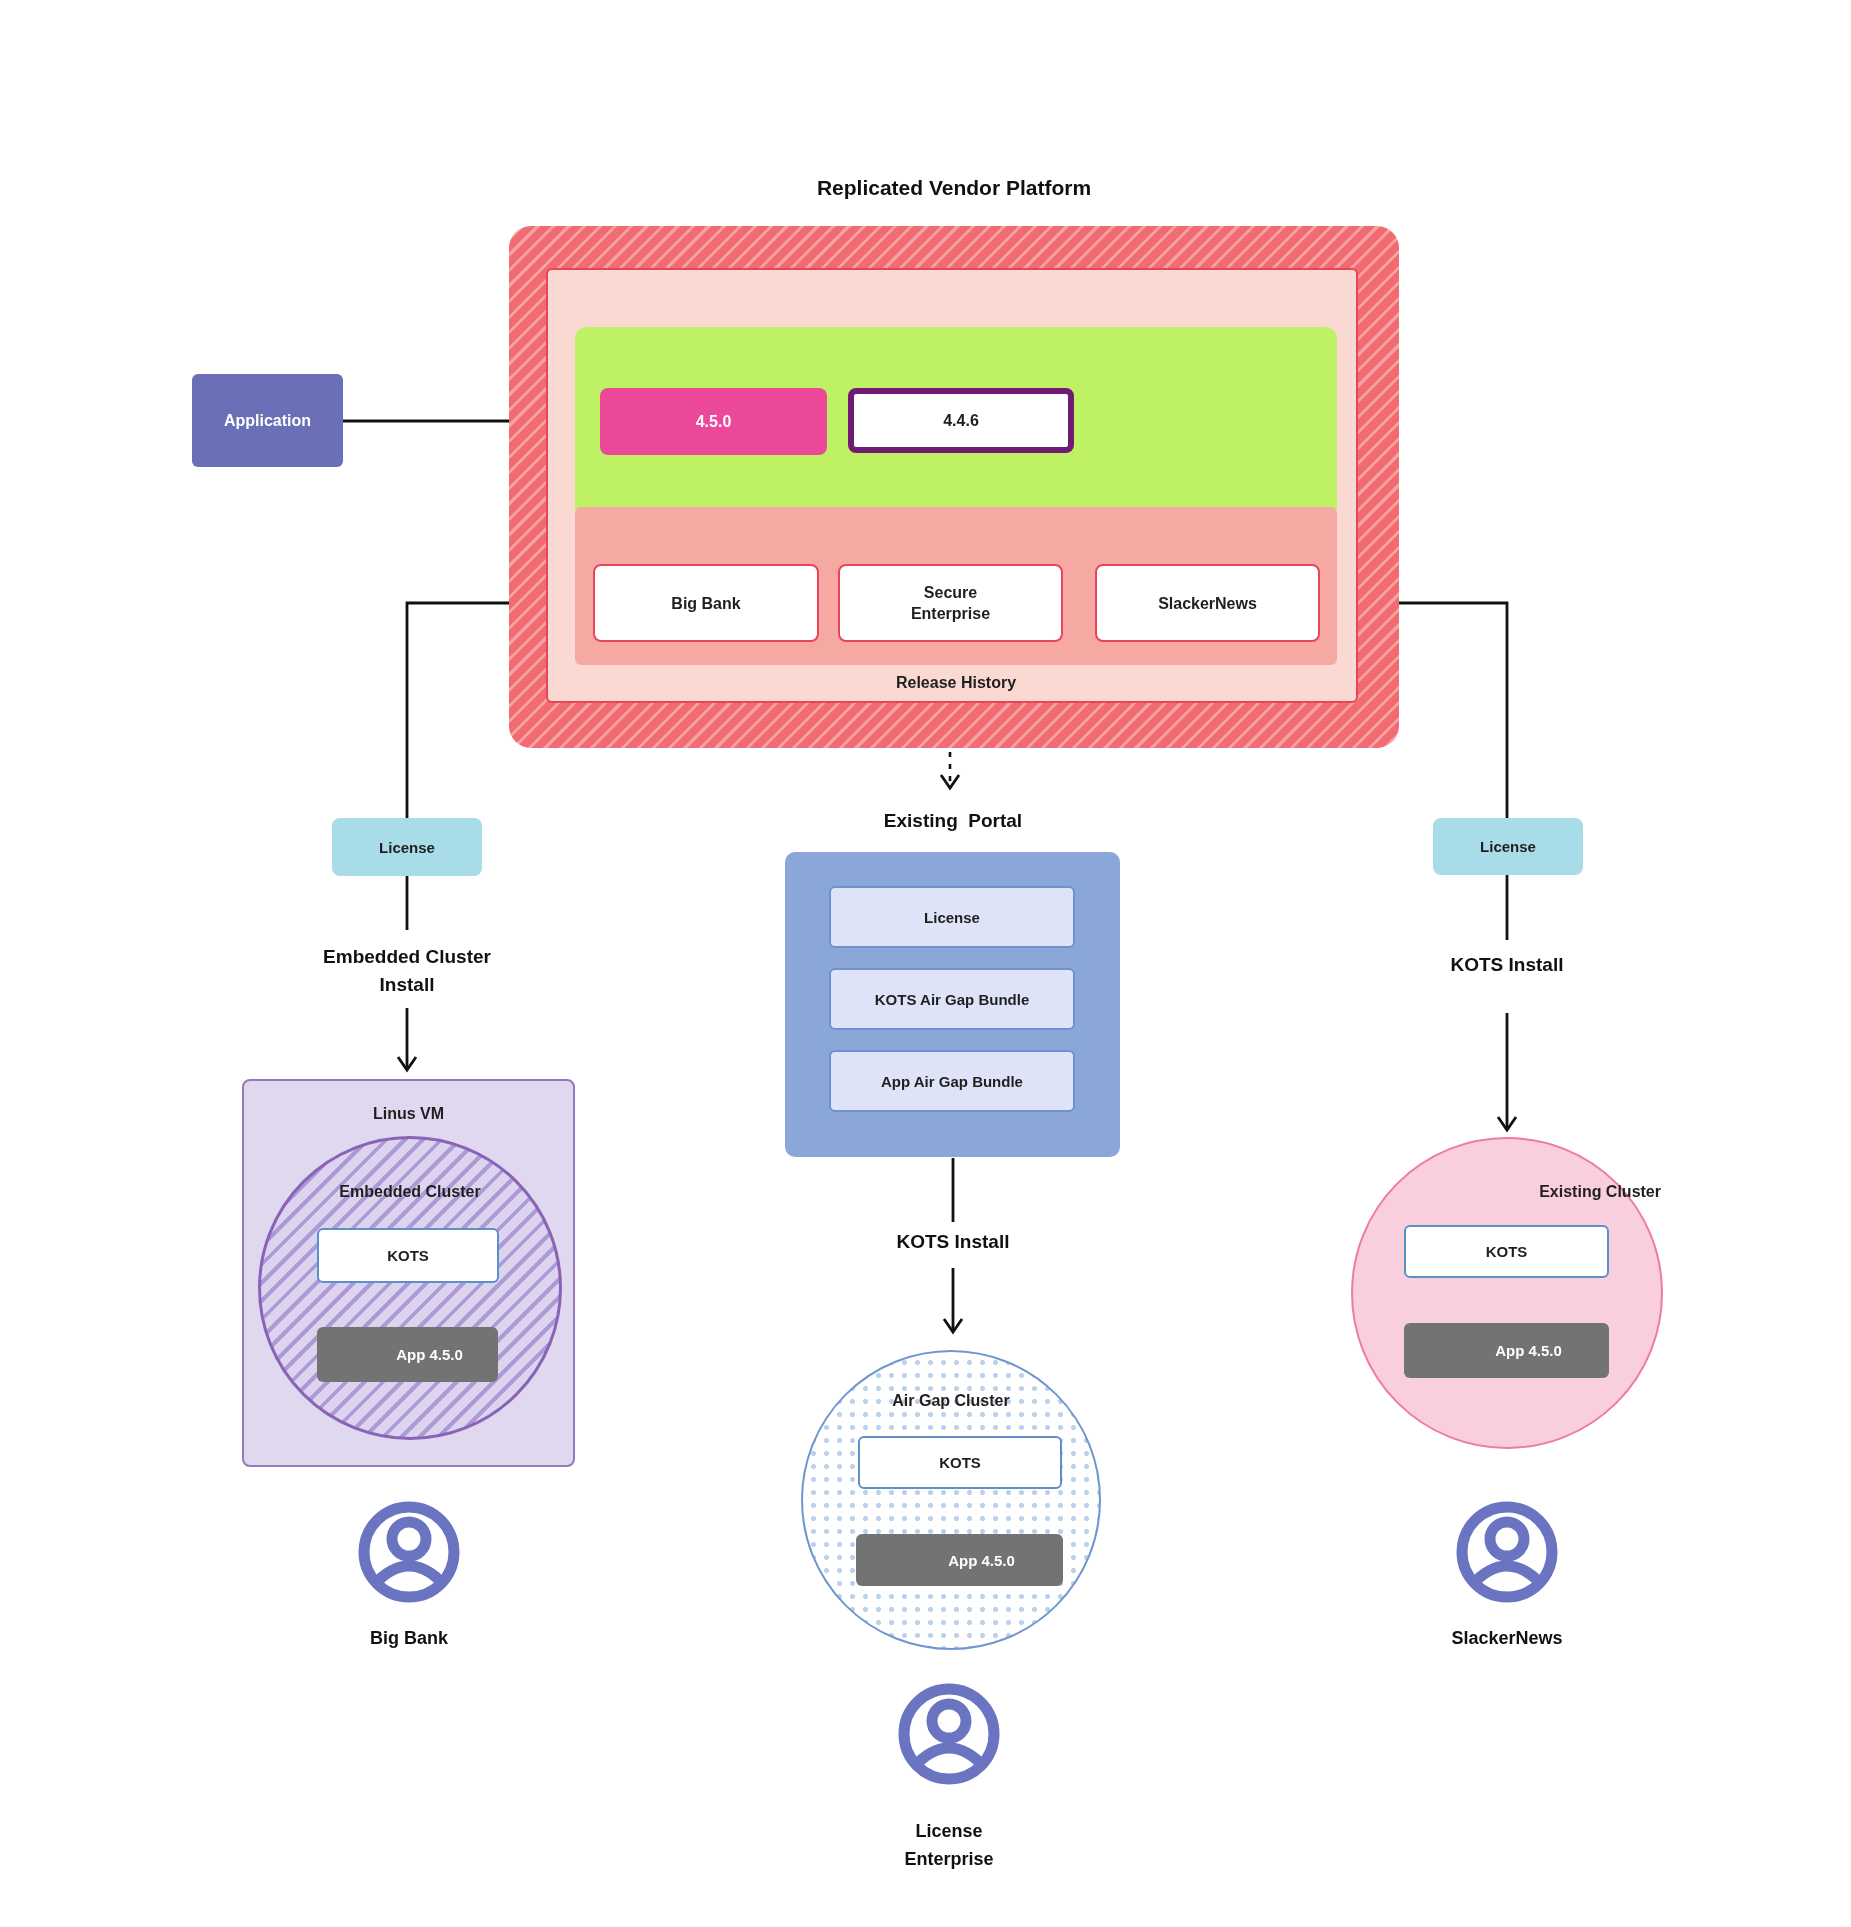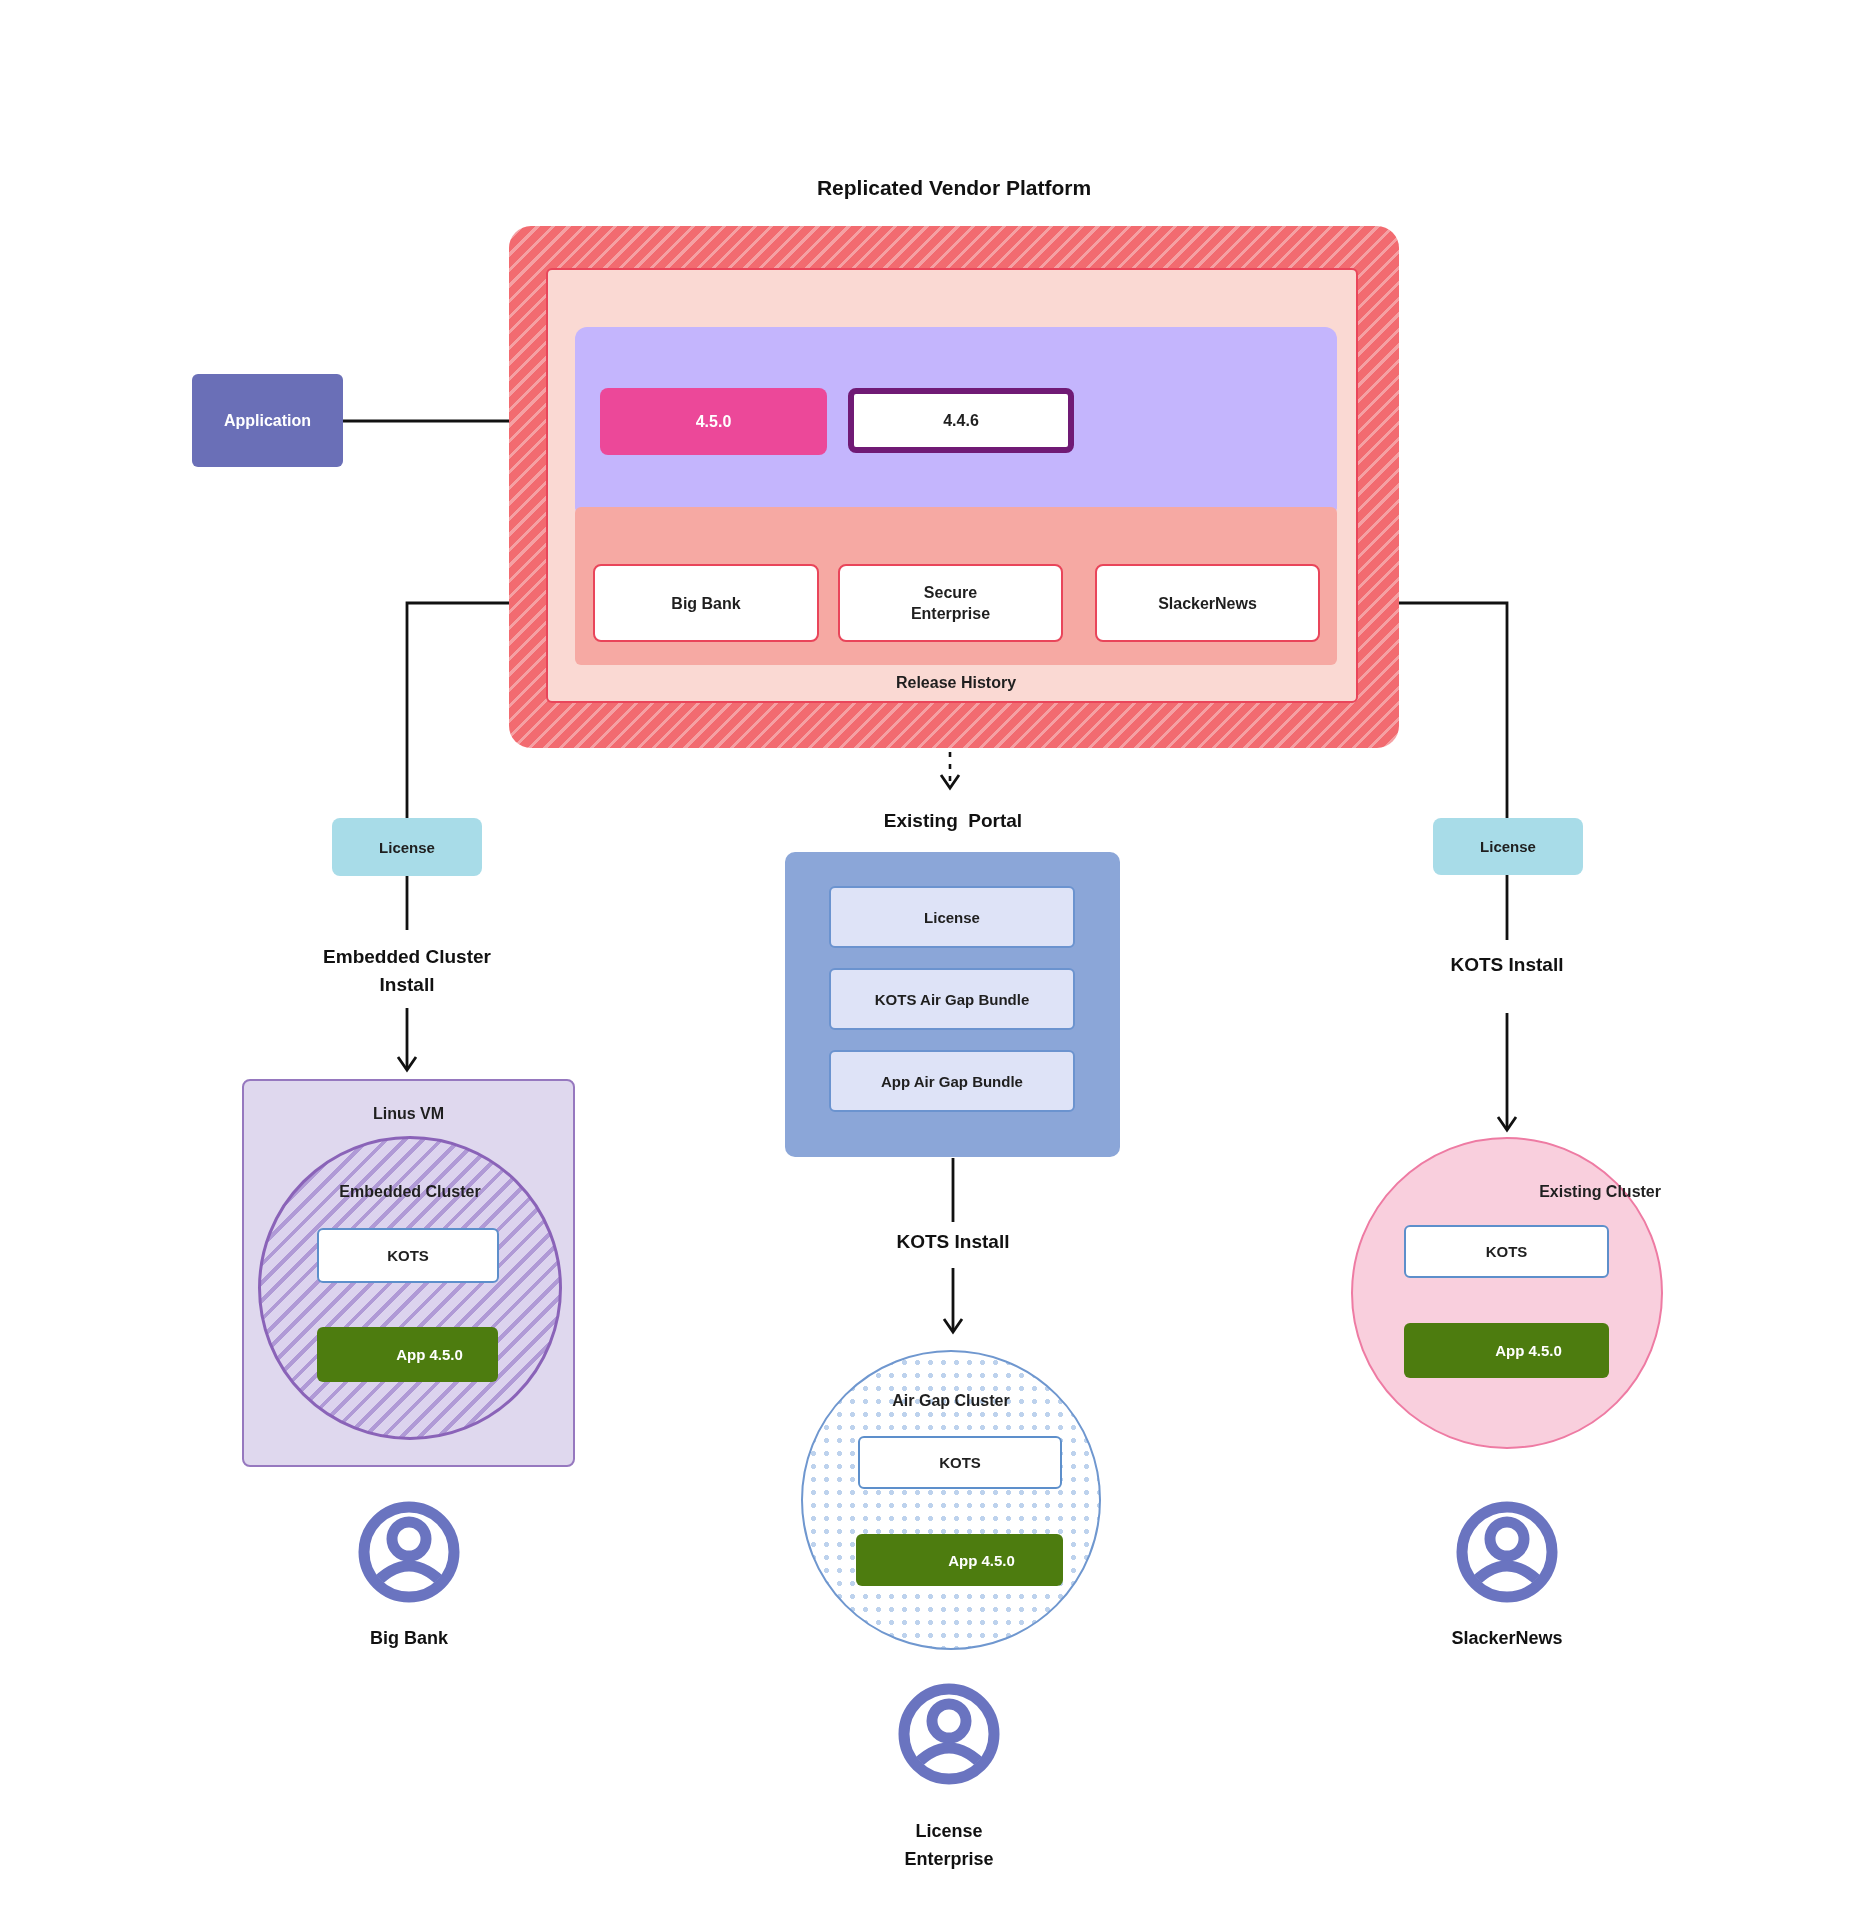--- a/index.html
+++ b/index.html
@@ -19,21 +19,21 @@
   
   .diagram-title{left:654px;top:176px;width:600px;text-align:center;
     font-size:21px;font-weight:600;color:#111;}
 
   
   .outer-hatch{left:509px;top:226px;width:890px;height:522px;border-radius:22px;
     background:repeating-linear-gradient(135deg,#f26b70 0px,#f26b70 8px,#f5a0a3 8px,#f5a0a3 11px);}
   .stable{left:546px;top:268px;width:812px;height:435px;border-radius:6px;
     background:#fad9d3;border:2px solid #e9455a;}
   .stable-lbl{top:288px;font-size:16px;}
-  .release-history{left:575px;top:327px;width:762px;height:192px;border-radius:12px;background:#c4b5fd;}
+  .release-history{left:575px;top:327px;width:762px;height:192px;border-radius:12px;background:#bef264;}
   .rh-lbl{top:347px;font-size:16px;}
   .rel-450{left:600px;top:388px;width:227px;height:67px;border-radius:8px;
     background:#ec4899;color:#ffffff;font-size:16px;font-weight:600;}
   .rel-446{left:848px;top:388px;width:226px;height:65px;border-radius:8px;
     background:#ffffff;border:6px solid #701a75;font-size:16px;font-weight:600;}
   .customers{left:575px;top:507px;width:762px;height:158px;border-radius:6px;background:#f6a9a3;}
   .cust-lbl{top:527px;font-size:16px;}
   .cust-box{top:564px;height:78px;border-radius:8px;background:#ffffff;border:2px solid #e9455a;
     font-size:16px;font-weight:600;}
   .cust-1{left:593px;width:226px;}
@@ -60,21 +60,21 @@
   
   .linus-vm{left:242px;top:1079px;width:333px;height:388px;border-radius:8px;
     background:#dfd8ee;border:2px solid #9678bf;}
   .vm-lbl{top:24px;font-size:16px;}
   .embedded-circle{left:258px;top:1136px;width:304px;height:304px;border-radius:50%;
     border:3px solid #8a63b8;
     background:repeating-linear-gradient(135deg,#dcd3ee 0px,#dcd3ee 9px,#b09ad6 9px,#b09ad6 13px);}
   .emb-lbl{top:44px;font-size:16px;}
   .kots-box{background:#ffffff;border:2px solid #5d8fcb;border-radius:6px;font-size:15px;font-weight:600;}
   .kots-left{left:317px;top:1228px;width:182px;height:55px;}
-  .app-box{background:#4d7c0f;border-radius:6px;color:#ffffff;font-size:15px;font-weight:600;padding-left:44px;}
+  .app-box{background:#737373;border-radius:6px;color:#ffffff;font-size:15px;font-weight:600;padding-left:44px;}
   .app-left{left:317px;top:1327px;width:181px;height:55px;}
 
   
   .portal{left:785px;top:852px;width:335px;height:305px;border-radius:10px;background:#8ba6d8;}
   .portal-item{left:829px;width:246px;height:62px;background:#dee3f7;border:2px solid #6b93cf;
     border-radius:6px;font-size:15px;font-weight:600;}
   .pi-1{top:886px;} .pi-2{top:968px;} .pi-3{top:1050px;}
 
   
   .airgap-circle{left:801px;top:1350px;width:300px;height:300px;border-radius:50%;

